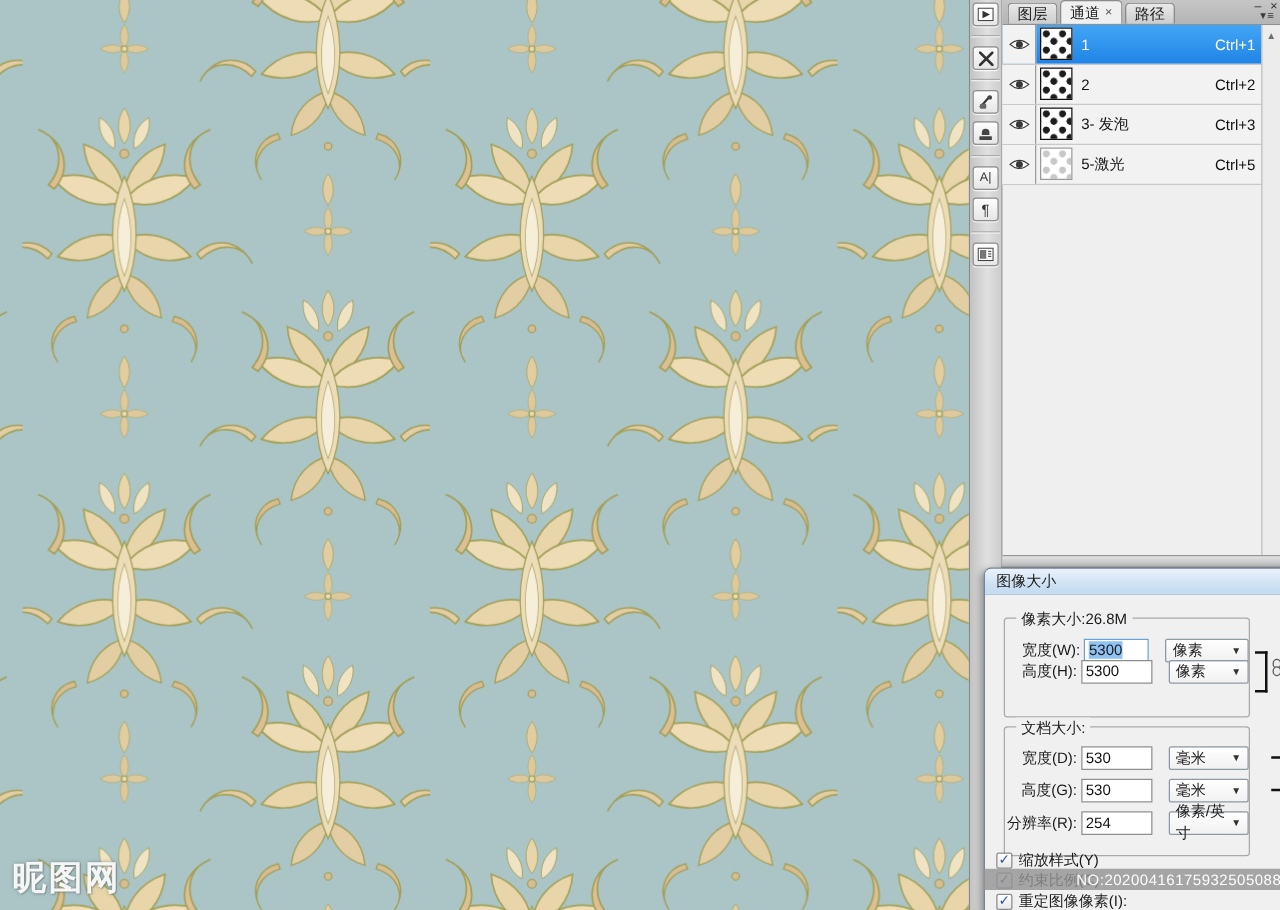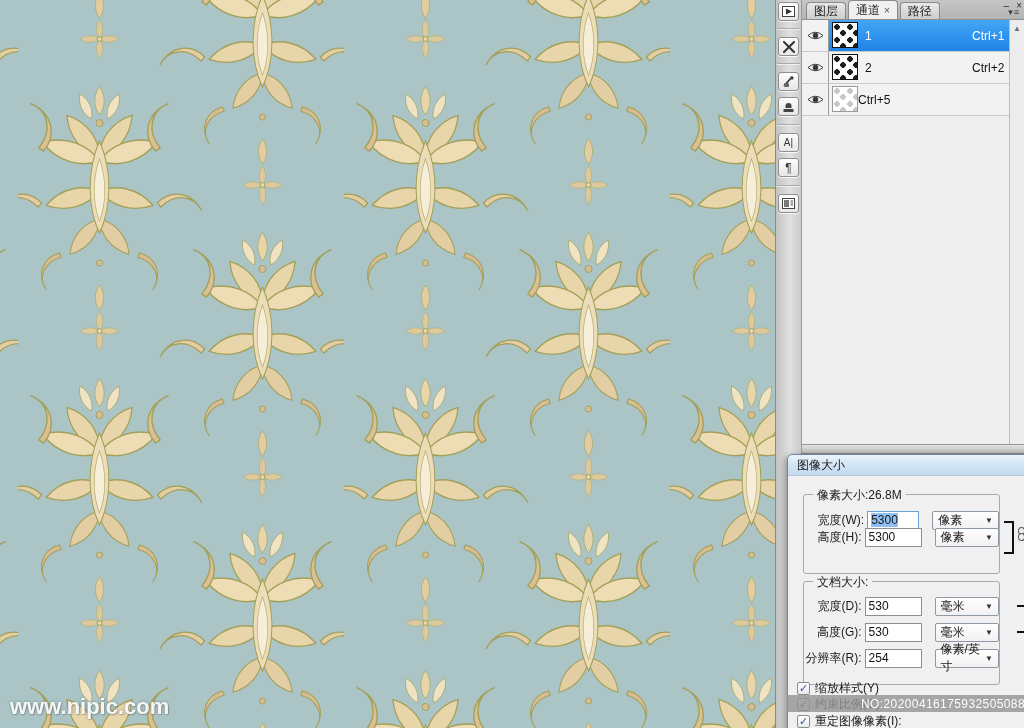--- a/index.html
+++ b/index.html
@@ -137,21 +137,21 @@
           <use href="#med" transform="translate(244.5,0)"></use>
           <use href="#med" transform="translate(244.5,292)"></use>
           <use href="#sprig" transform="translate(244.5,146)"></use>
           <use href="#sprig" transform="translate(81.5,0)"></use>
           <use href="#sprig" transform="translate(81.5,292)"></use>
         </pattern>
       </defs>
       <rect width="776" height="728" fill="url(#damask)"></rect>
     </svg>
     <div class="nipic-mark">
-      <span class="nipic-url">www.nipic.com</span>
+      <span class="nipic-site">昵图网</span>
     </div>
   </div>
 
   <div class="dock">
     <div class="tool-btn" style="top:2px">
       <svg width="13" height="11">
         <rect x="0.5" y="0.5" width="12" height="10" fill="#fff" stroke="#444"></rect>
         <path d="M4,2.5 L10,5.5 L4,8.5 Z" fill="#333"></path>
       </svg>
     </div>
@@ -234,21 +234,33 @@
         <div class="chan-name">2</div>
         <div class="chan-key">Ctrl+2</div>
       </div>
       <div class="chan-row">
         <div class="eye-cell">
           <svg width="17" height="11">
             <path d="M1,5.5 Q8.5,-1 16,5.5 Q8.5,12 1,5.5 Z" fill="#fff" stroke="#3a3a3a"></path>
             <circle cx="8.5" cy="5.5" r="2.8" fill="#3a3a3a"></circle>
           </svg>
         </div>
+        <div class="thumb"></div>
+        <div class="chan-name">3- 发泡</div>
+        <div class="chan-key">Ctrl+3</div>
+      </div>
+      <div class="chan-row">
+        <div class="eye-cell">
+          <svg width="17" height="11">
+            <path d="M1,5.5 Q8.5,-1 16,5.5 Q8.5,12 1,5.5 Z" fill="#fff" stroke="#3a3a3a"></path>
+            <circle cx="8.5" cy="5.5" r="2.8" fill="#3a3a3a"></circle>
+          </svg>
+        </div>
         <div class="thumb light"></div>
+        <div class="chan-name">5-激光</div>
         <div class="chan-key">Ctrl+5</div>
       </div>
     </div>
 
     <div class="scrollbar">
       <div class="scroll-up">▲</div>
     </div>
     <div class="panel-footer"></div>
   </div>
 

